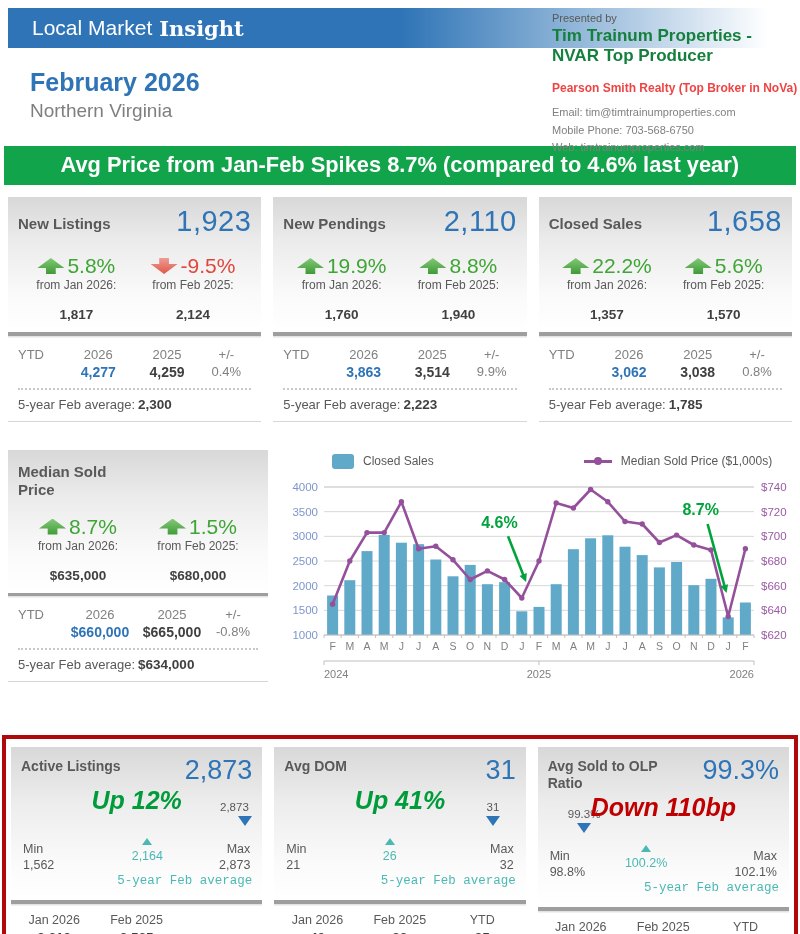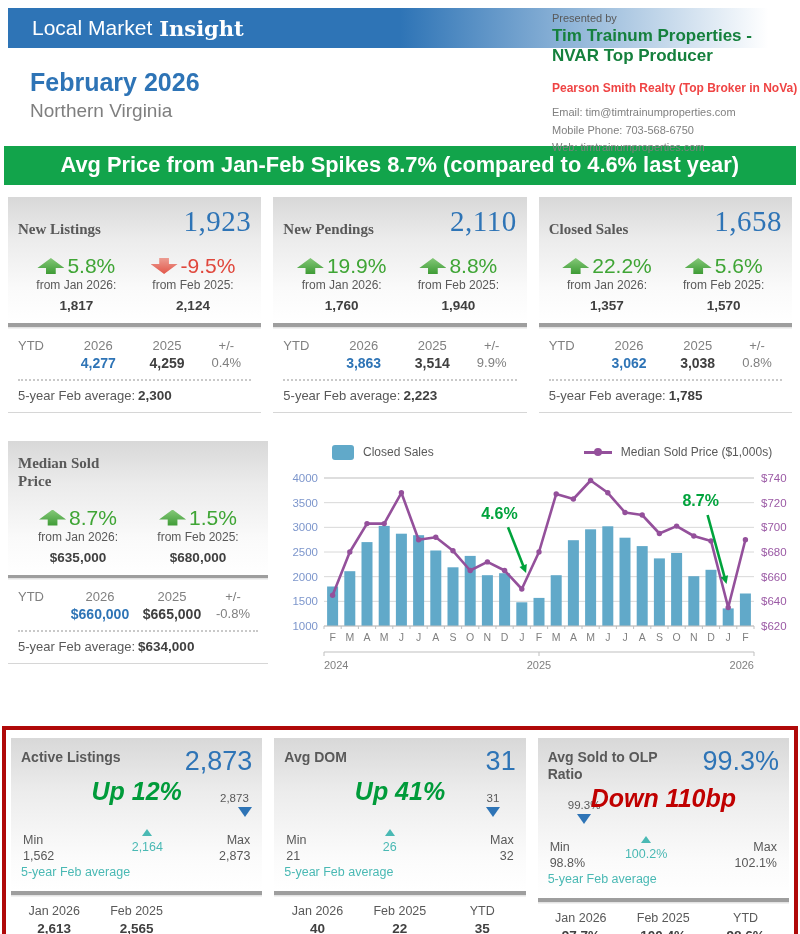--- a/index.html
+++ b/index.html
@@ -26,35 +26,35 @@
 
   
   .row1 { display:grid; grid-template-columns:1fr 1fr 1fr; gap:12px; margin:12px 8px 0; }
   .row2 { display:grid; grid-template-columns:260px 1fr; gap:16px; margin:28px 8px 0; }
   .row3-wrap { border:4px solid #B00909; margin:18px 2px 0; padding:8px 5px 10px; }
   .row3 { display:grid; grid-template-columns:1fr 1fr 1fr; gap:12px; }
 
   
   .card { background:#fff; }
   .card-top { background:linear-gradient(180deg,#D8D8D8 0%,#EBEBEB 32%,#FAFAFA 72%,#FFF 100%); padding:8px 10px 10px; }
-  .card-head { display:flex; justify-content:space-between; align-items:flex-end;font-family:Liberation Serif, serif; }
+  .card-head { display:flex; justify-content:space-between; align-items:center; }
   .card-title { font-size:15px; font-weight:bold; color:#595959; padding-top:5px; line-height:1.2; max-width:118px; }
   .card-value { font-size:29px; color:#2E74B6; letter-spacing:0.5px; white-space:nowrap; }
   .changes { display:flex; margin-top:16px; }
   .change { flex:1; text-align:center; }
   .change-line { display:flex; align-items:center; justify-content:center; gap:3px; font-size:21px; }
   .arrow { width:27px; height:16px; display:inline-block; }
   .arrow.up { clip-path:polygon(50% 0,100% 62%,68% 62%,68% 100%,32% 100%,32% 62%,0 62%);
               background:linear-gradient(180deg,#84C878,#3E9B35); }
   .arrow.down { clip-path:polygon(50% 100%,0 38%,32% 38%,32% 0,68% 0,68% 38%,100% 38%);
               background:linear-gradient(0deg,#E2574A,#EC9C92); }
   .pct.up { color:#3FA535; }
   .pct.down { color:#E0473C; }
   .change-label { font-size:12px; color:#595959; }
-  .change-base { font-size:13.5px; font-weight:bold; color:#404040; margin-top:6px; }
+  .change-base { font-size:13.5px; font-weight:bold; color:#404040; margin-top:15px; }
   .sep-thick { height:3.5px; background:#9E9E9E; box-shadow:0 1.5px 0 #E3E3E3; }
   .ytd { padding:11px 10px 0; }
   .ytd-row { display:grid; grid-template-columns:46px 1fr 1fr 50px; }
   .ytd-row span { font-size:13px; color:#808080; text-align:center; }
   .ytd-row span:first-child { text-align:left; }
   .ytd-vals { margin-top:2px; }
   .ytd-vals .v1 { color:#2E74B6; font-weight:bold; font-size:14px; }
   .ytd-vals .v2 { color:#404040; font-weight:bold; font-size:14px; }
   .ytd-vals .v3 { color:#808080; font-size:13px; }
   .sep-dot { border-top:2px dotted #C9C9C9; margin:8px 10px 0; }
@@ -79,21 +79,21 @@
   .marker-label { position:absolute; bottom:11px; transform:translateX(-50%); font-size:11.5px; color:#595959; z-index:1; }
   .marker-tri { position:absolute; bottom:-2px; transform:translateX(-50%); width:0; height:0; z-index:3;
     border-left:7px solid transparent; border-right:7px solid transparent; border-top:10px solid #2E74B6; }
   .gbar { position:relative; height:13px; margin:0 2px; }
   .gbar::before { content:""; position:absolute; left:0; top:-2px; bottom:-2px; width:3px; }
   .avg-tri { position:absolute; top:100%; margin-top:1px; transform:translateX(-50%); width:0; height:0;
     border-left:5px solid transparent; border-right:5px solid transparent; border-bottom:7px solid #4AB9B4; }
   .minmax { position:relative; display:flex; justify-content:space-between; margin:4px 2px 0; font-size:12.5px; color:#595959; line-height:1.3; }
   .minmax .max { text-align:right; }
   .avg-val { position:absolute; top:7px; transform:translateX(-50%); color:#4AB9B4; font-size:12.5px; }
-  .avg-caption { text-align:left; color:#4AB9B4; font-size:12.5px; margin-top:1px; padding-bottom:10px; }
+  .avg-caption { text-align:right; color:#4AB9B4; font-size:12.5px; margin-top:1px; padding-bottom:10px;font-family:Liberation Mono, monospace; }
   .gcols { display:flex; padding:9px 2px 10px; border-bottom:1px solid #D6D6D6; }
   .gcol { flex:0 0 33.3%; text-align:center; font-size:12.5px; color:#595959; }
   .gcol b { display:block; color:#404040; font-size:13.5px; margin-top:3px; }
 </style>
 </head>
 <body>
 
 <div class="page">
 
   <div class="topbar">

